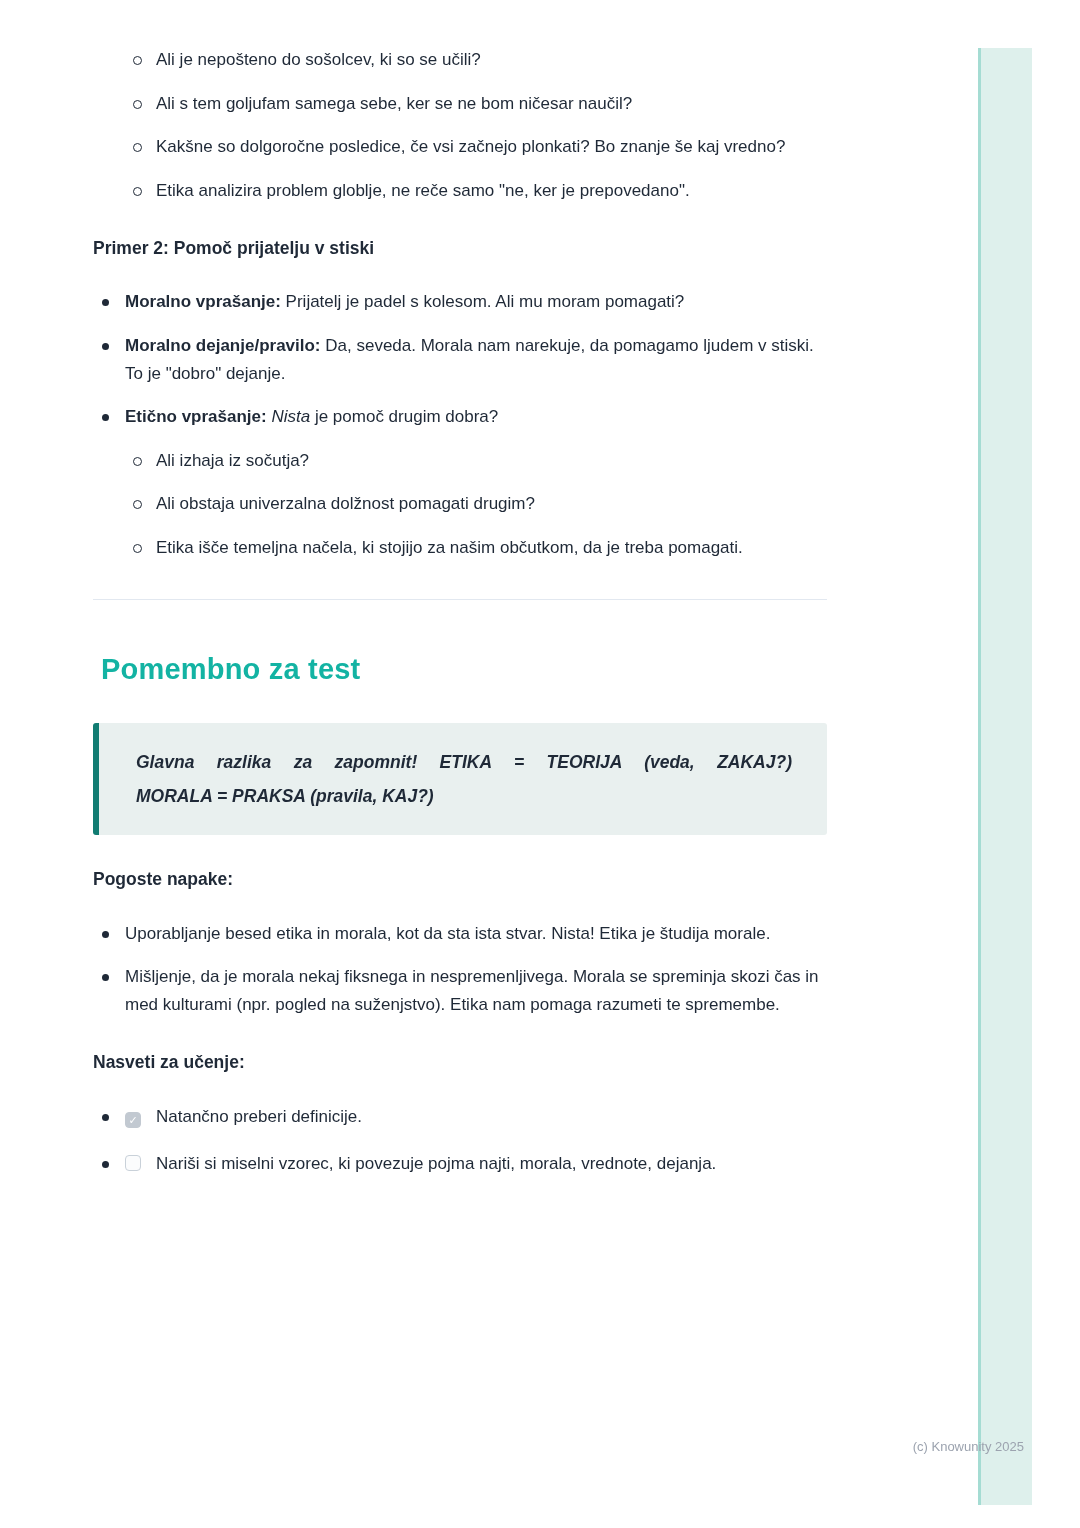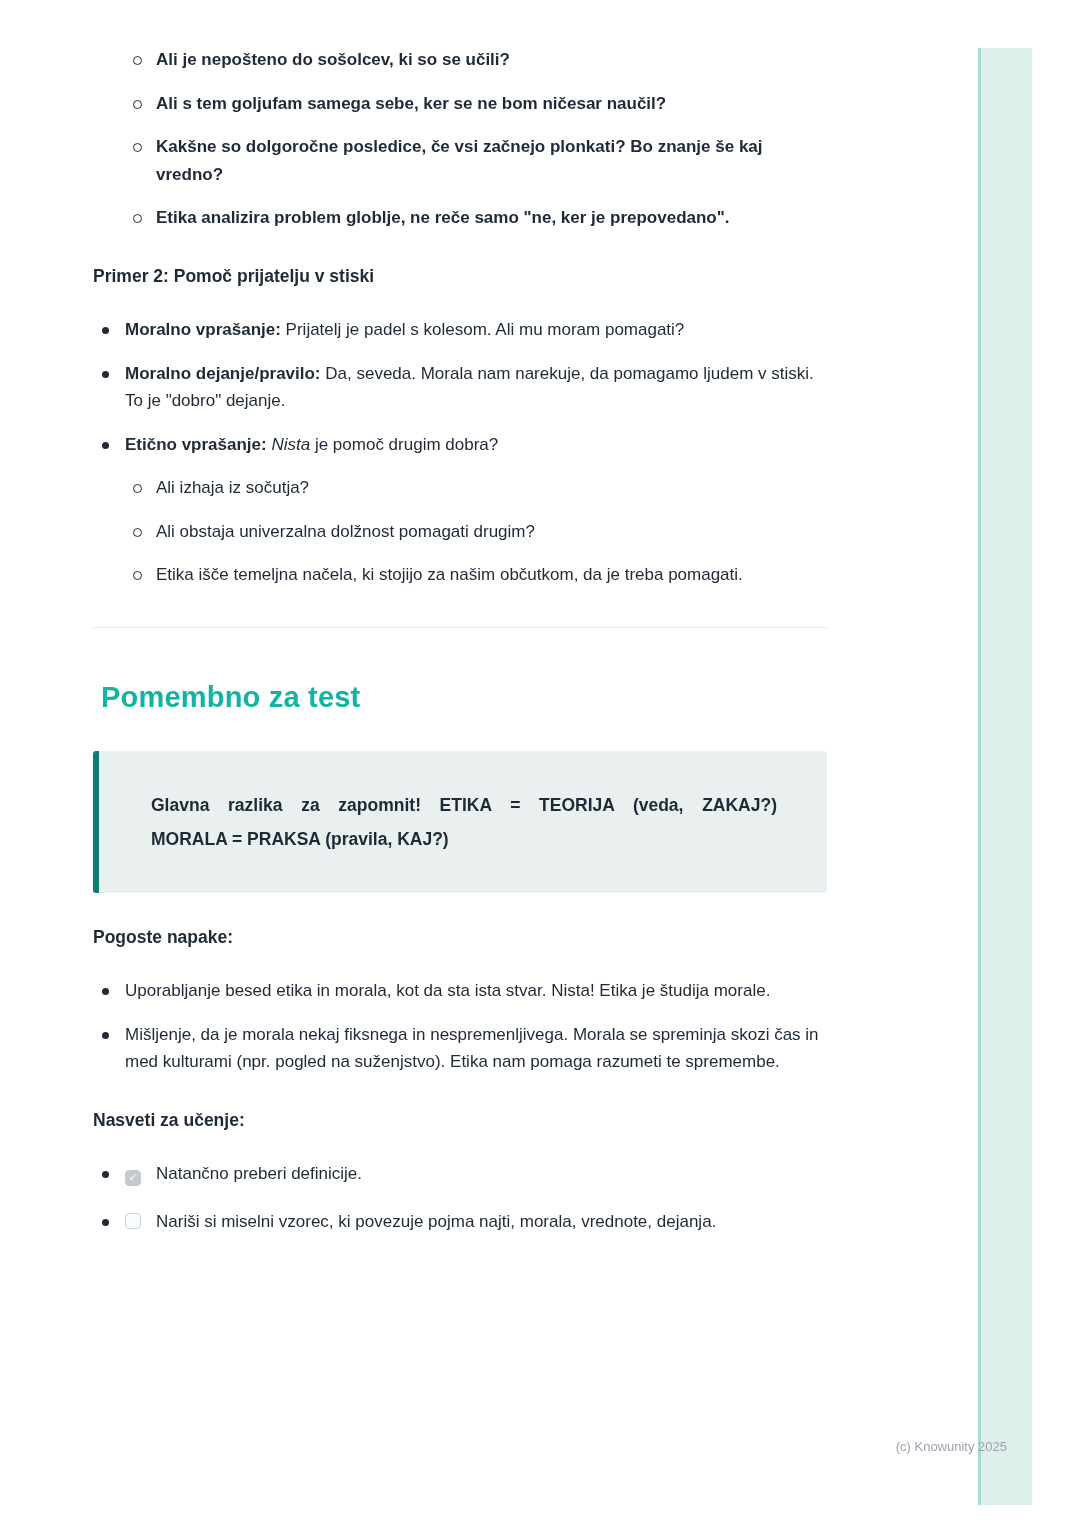--- a/index.html
+++ b/index.html
@@ -14,21 +14,21 @@
   .edge-strip {
     position:absolute;
     top:48px; right:48px;
     width:51px; height:1457px;
     background:#def0ec;
     border-left:3px solid #a5dcd3;
     z-index:0;
   }
   .watermark {
     position:absolute;
-    top:1439px; right:73px;
+    top:1439px; right:56px;
     font-size:13px;
     color:#9ca3af;
     z-index:2;
   }
   .content {
     position:absolute;
     left:93px; top:46px;
     width:734px;
     font-size:17px;
     line-height:1.62;
@@ -39,21 +39,21 @@
   ul.list > li.dot { padding-left:32px; }
   ul.list > li.dot::before {
     content:""; position:absolute; left:9px; top:11px;
     width:7px; height:7px; border-radius:50%; background:#1f2937;
   }
   li.circle::before {
     content:""; position:absolute; top:10px;
     width:9px; height:9px; border-radius:50%;
     border:1.7px solid #1f2937; box-sizing:border-box; background:#ffffff;
   }
-  ul.sub-top > li.circle { padding-left:63px;font-weight:bold; }
+  ul.sub-top > li.circle { padding-left:63px; }
   ul.sub-top > li.circle::before { left:40px; }
   ul.sub-nested { margin-top:16px; }
   ul.sub-nested > li.circle { padding-left:31px; }
   ul.sub-nested > li.circle::before { left:8px; }
 
   .b { font-weight:700; }
   .i { font-style:italic; }
 
   .h-bold {
     font-size:17.5px; font-weight:700;
@@ -70,24 +70,25 @@
     letter-spacing:0.2px;
   }
   .callout {
     background:#e9f0ef;
     border-left:6px solid #117c72;
     border-radius:3px;
     padding:21px 34px 21px 36px;
     margin:0 0 24px 0;
   }
   .callout p {
-    margin:16px;
+    margin:1px;
     font-weight:700;
     font-size:17.5px;
     line-height:1.95;
+    font-style:italic;
   }
   .callout-line1 {
     display:block;
     text-align:justify;
     text-align-last:justify;
     text-justify:inter-word;
   }
   .callout-line2 { display:block; }
 
   .checkbox {

